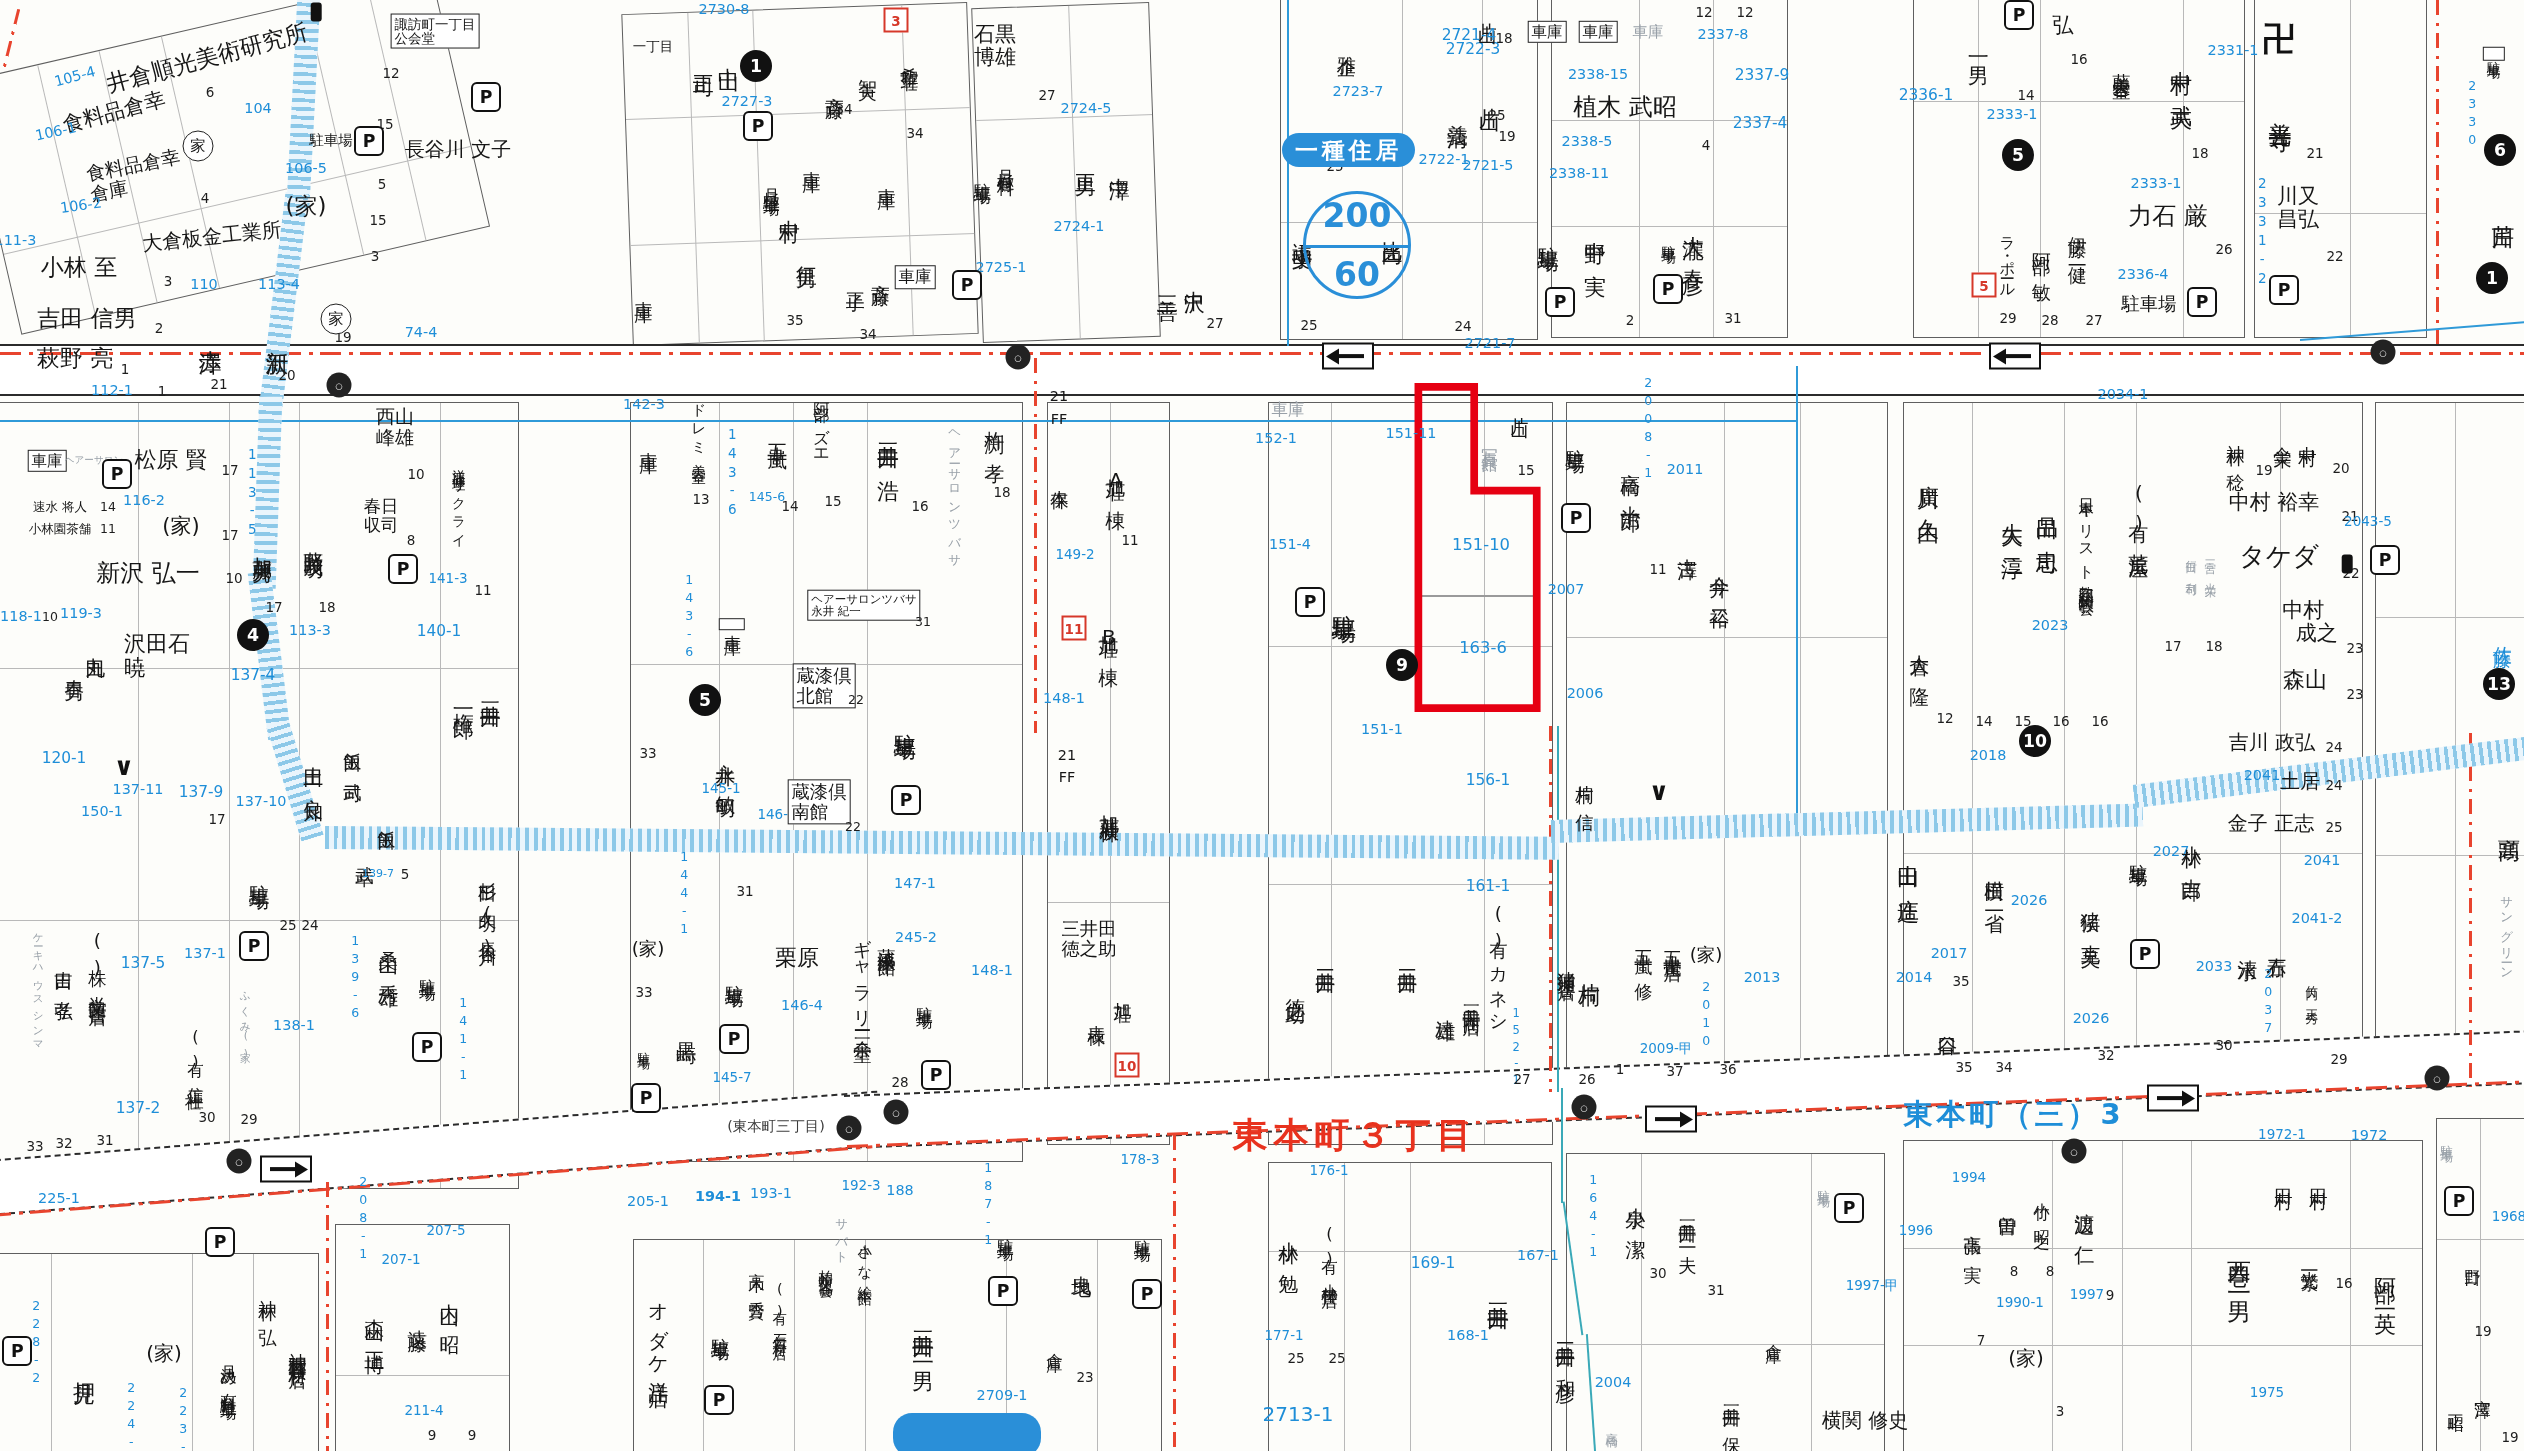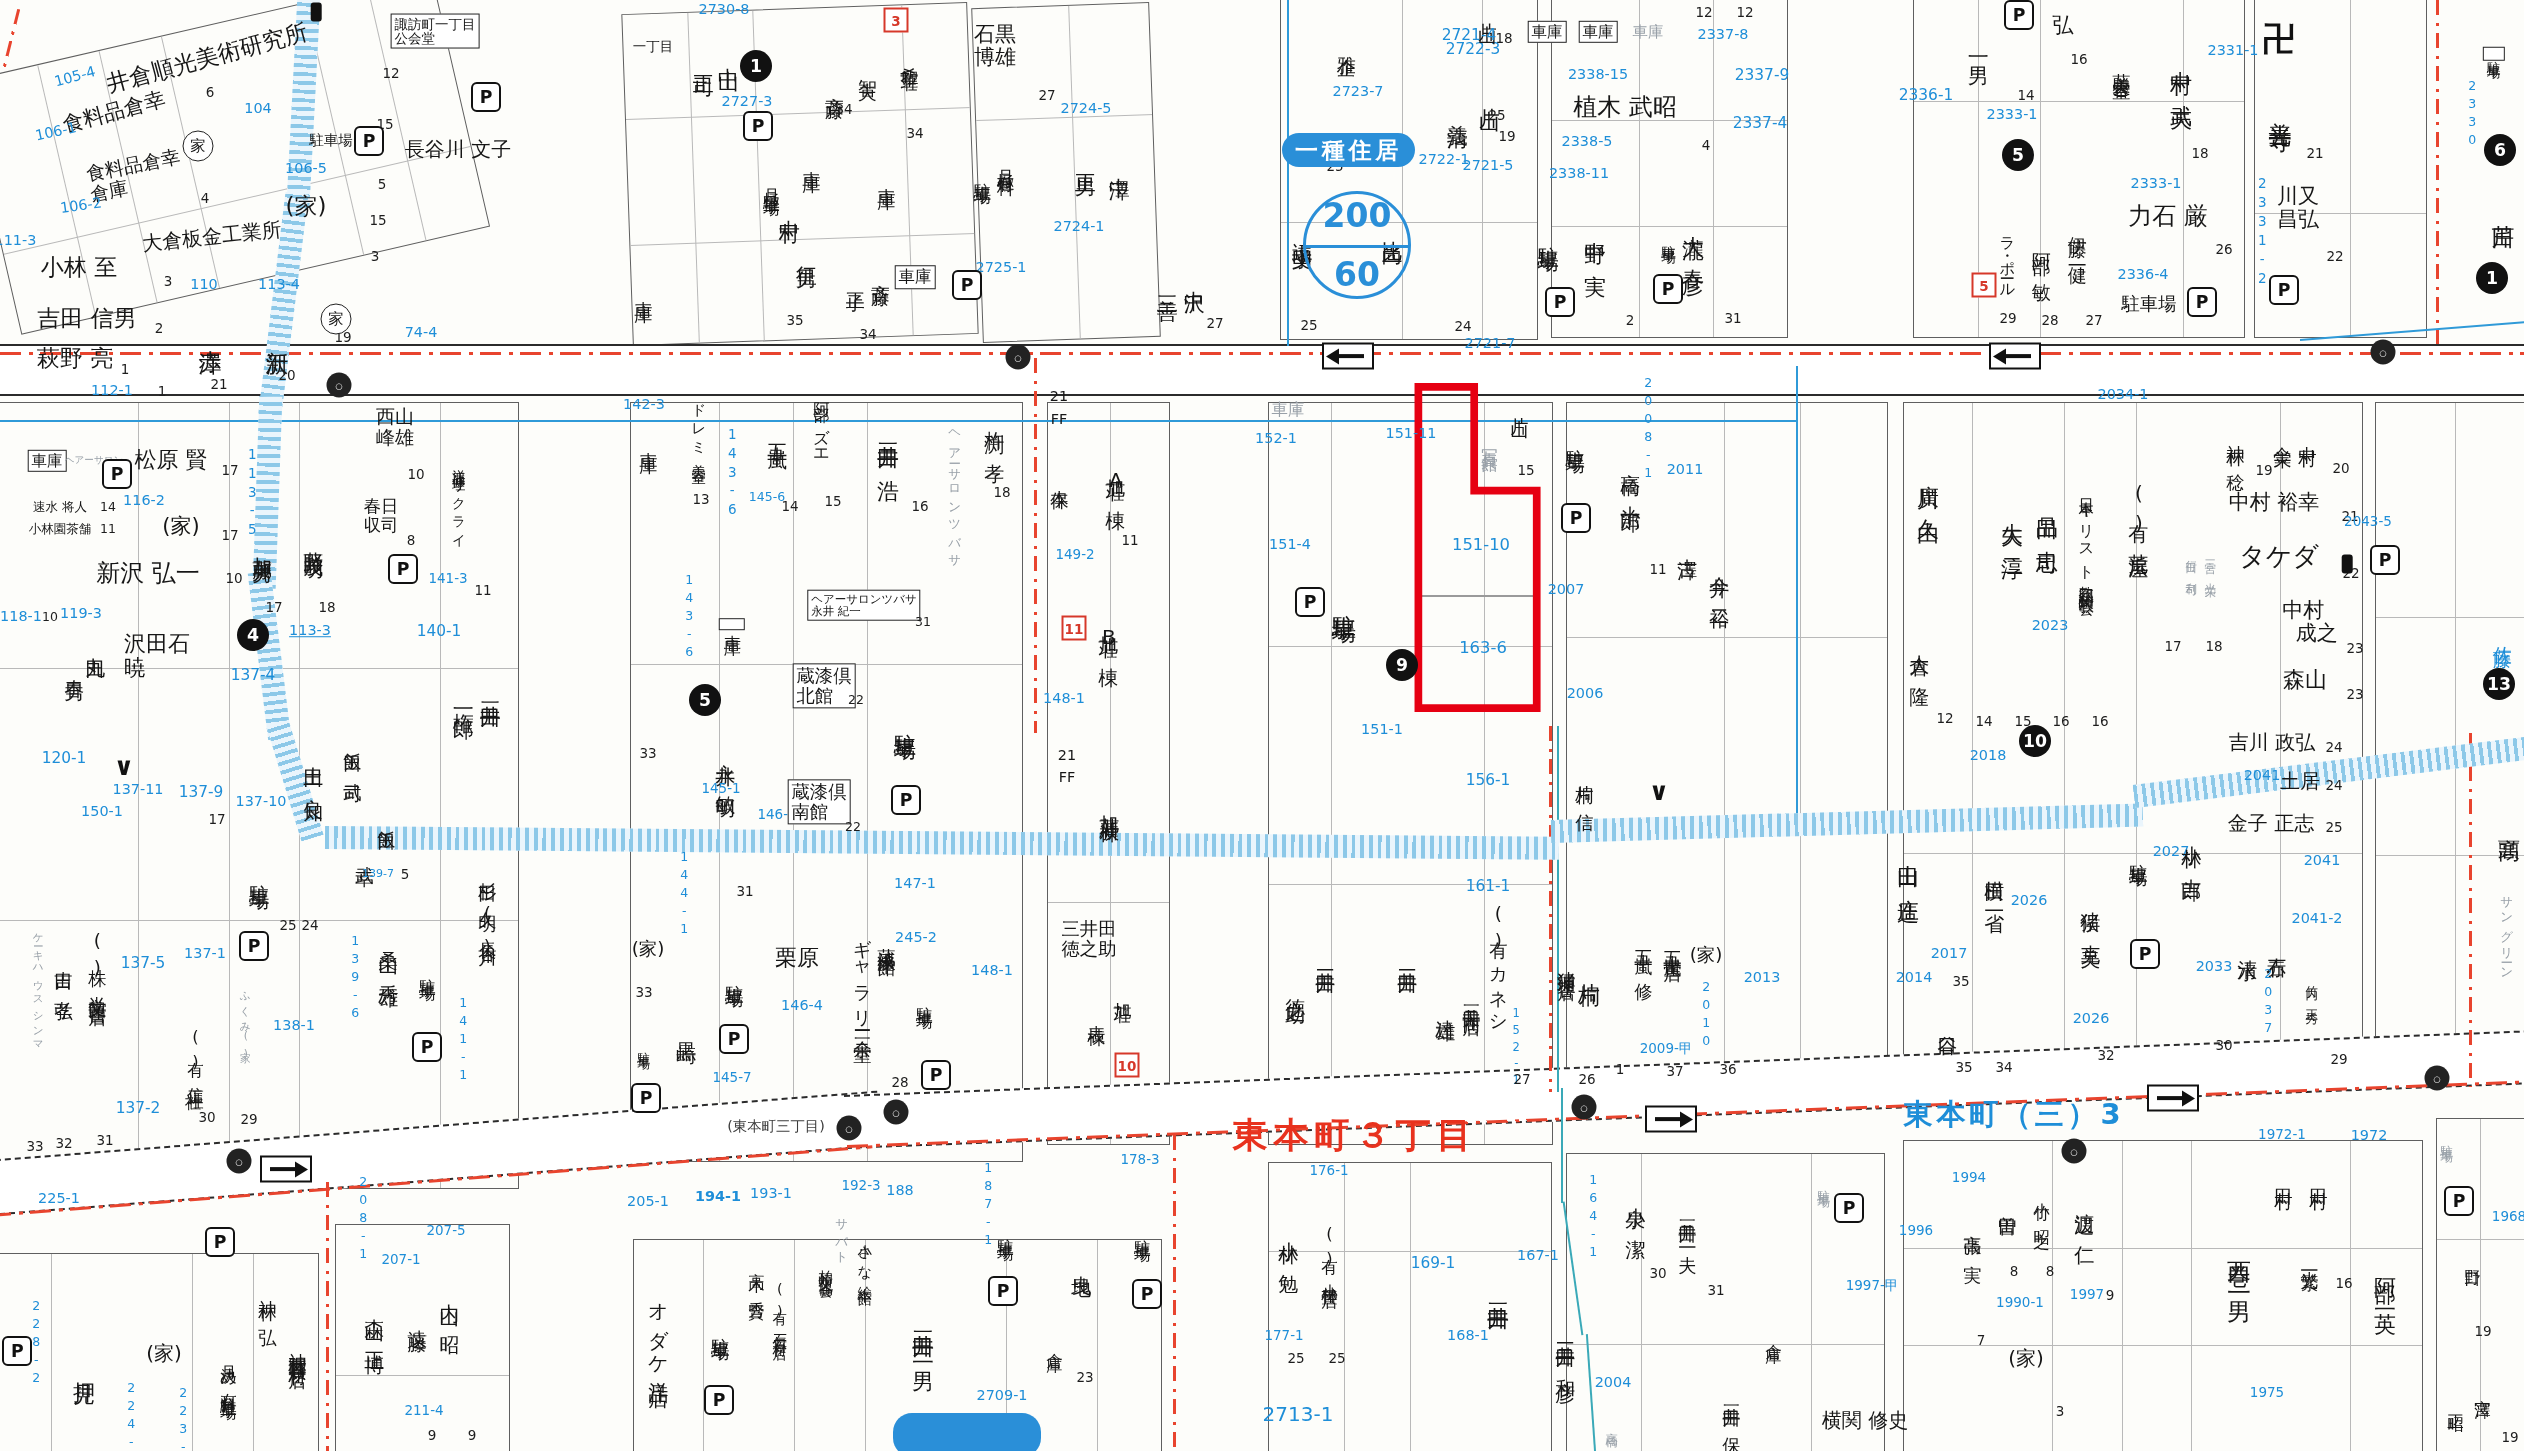--- a/index.html
+++ b/index.html
@@ -364,21 +364,21 @@
       <div class="lbl lot" style="left: 144px; top: 501px; font-size: 14.4px; transform: translate(-50%, -50%);">116-2</div>
       <div class="lbl" style="left: 181px; top: 526px; font-size: 21px; transform: translate(-50%, -50%);">(家)</div>
       <div class="lbl num" style="left: 230px; top: 535px; font-size: 13.5px; transform: translate(-50%, -50%);">17</div>
       <div class="lbl" style="left: 148px; top: 574px; font-size: 24px; transform: translate(-50%, -50%);">新沢 弘一</div>
       <div class="lbl num" style="left: 234px; top: 578px; font-size: 13.5px; transform: translate(-50%, -50%);">10</div>
       <div class="lbl v lot" style="left: 252px; top: 493px; font-size: 13.5px; transform: translate(-50%, -50%);">113-5</div>
       <div class="lbl v" style="left: 262px; top: 546px; font-size: 20px; transform: translate(-50%, -50%);">加藤邦男</div>
       <div class="lbl num" style="left: 274px; top: 607px; font-size: 13.5px; transform: translate(-50%, -50%);">17</div>
       <div class="lbl v" style="left: 313px; top: 541px; font-size: 20px; transform: translate(-50%, -50%);">藤野茂明</div>
       <div class="lbl num" style="left: 327px; top: 607px; font-size: 13.5px; transform: translate(-50%, -50%);">18</div>
-      <div class="lbl lot" style="left: 310px; top: 631px; font-size: 14.4px; transform: translate(-50%, -50%); text-decoration: underline;">113-3</div>
+      <div class="lbl lot" style="left: 310px; top: 631px; font-size: 14.4px; transform: translate(-50%, -50%);">113-3</div>
       <div class="lbl lot" style="left: 253px; top: 675px; font-size: 15.4px; transform: translate(-50%, -50%);">137-4</div>
       <div class="lbl v" style="left: 95px; top: 644px; font-size: 20px; transform: translate(-50%, -50%);">丸田</div>
       <div class="lbl v" style="left: 74px; top: 667px; font-size: 20px; transform: translate(-50%, -50%);">春男</div>
       <div class="lbl" style="left: 157px; top: 656px; font-size: 22px; transform: translate(-50%, -50%);">沢田石
 暁</div>
       <div class="lbl lot" style="left: 81px; top: 614px; font-size: 14.4px; transform: translate(-50%, -50%);">119-3</div>
       <div class="lbl lot" style="left: 21px; top: 617px; font-size: 14.4px; transform: translate(-50%, -50%);">118-1</div>
       <div class="lbl num" style="left: 50px; top: 617px; font-size: 12.5px; transform: translate(-50%, -50%);">10</div>
       <div class="lbl" style="left: 395px; top: 427px; font-size: 19px; transform: translate(-50%, -50%);">西山
 峰雄</div>

